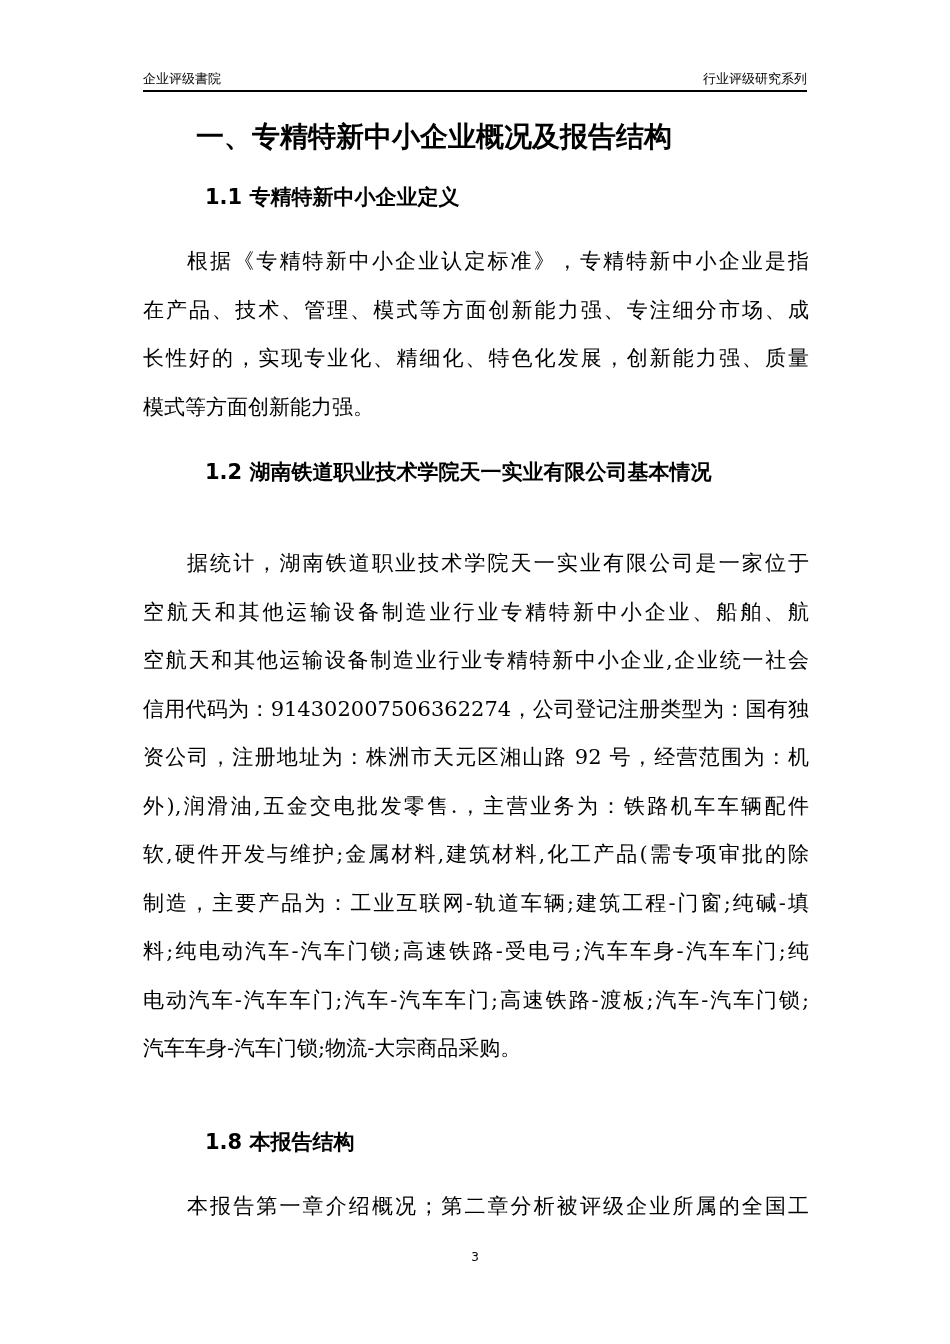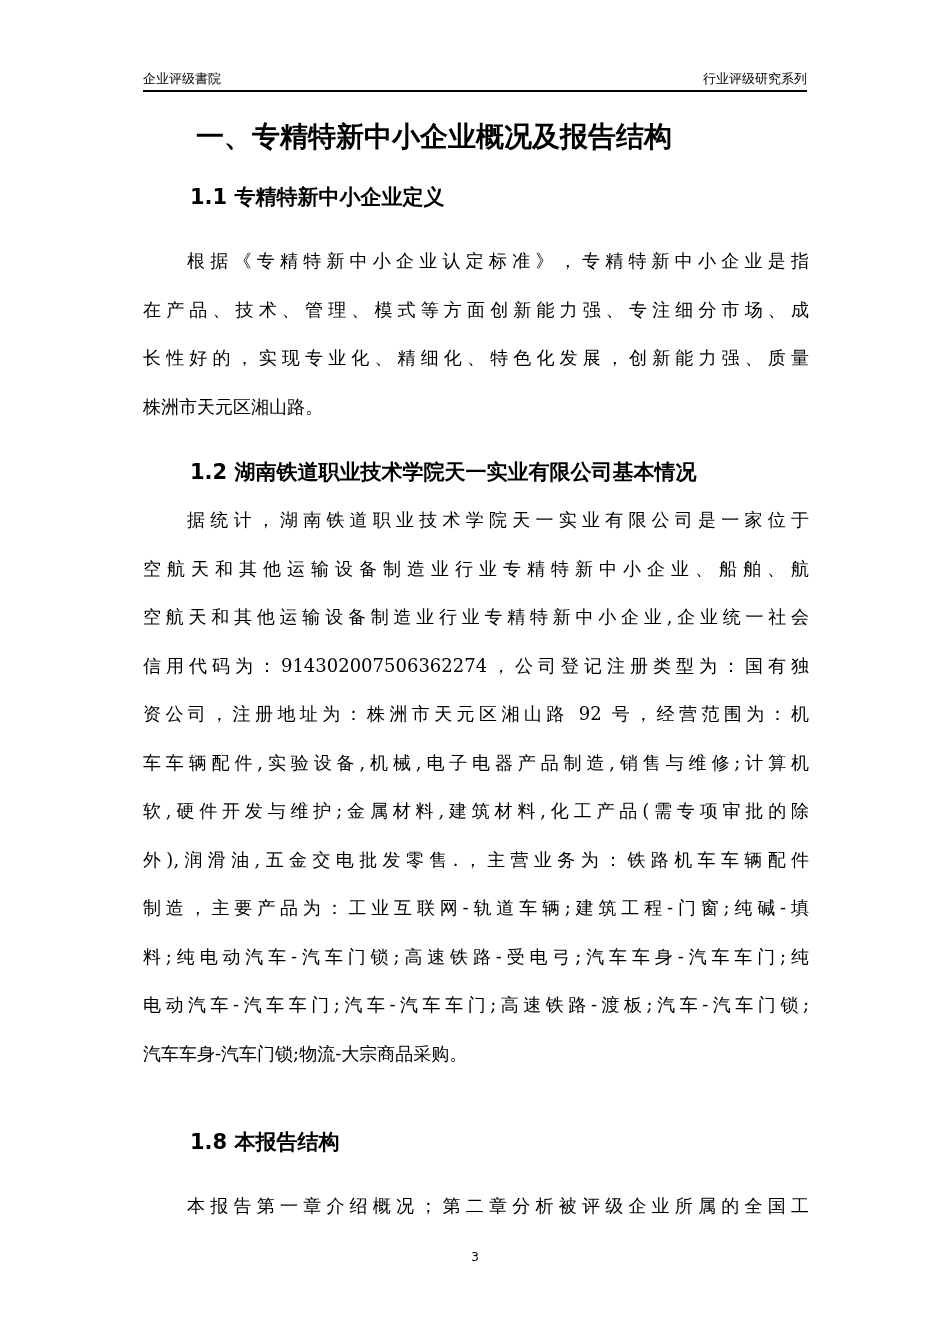--- a/index.html
+++ b/index.html
@@ -5,23 +5,23 @@
     html, body { margin: 0; padding: 0; background: #ffffff; }
     body { width: 950px; height: 1344px; position: relative; overflow: hidden;
            font-family: "DejaVu Serif", "Liberation Serif", serif; color: #000; }
     .header { position: absolute; left: 143px; right: 143px; top: 66px; height: 24px;
               border-bottom: 2px solid #000; font-family: "DejaVu Sans", "Liberation Sans", sans-serif;
               font-size: 13px; }
     .header .left { position: absolute; left: 0; top: 4px; }
     .header .right { position: absolute; right: 0; top: 4px; }
     .h1 { position: absolute; left: 196px; top: 118px; font-size: 28px; font-weight: bold;
           font-family: "DejaVu Sans", sans-serif; letter-spacing: 0px; white-space: nowrap; }
-    .h2 { position: absolute; left: 190px; font-size: 21px; font-weight: bold;
+    .h2 { position: absolute; left: 205px; font-size: 21px; font-weight: bold;
           font-family: "DejaVu Sans", sans-serif; white-space: nowrap; }
-    .para { position: absolute; left: 143px; width: 666px; font-size: 18px; }
+    .para { position: absolute; left: 143px; width: 666px; font-size: 21px; }
     .line { height: 48.5px; line-height: 48.5px; white-space: nowrap; text-align: justify;
             text-align-last: justify; overflow: hidden; }
     .line.first { padding-left: 44px; }
     .line.last { text-align-last: left; }
     .page-num { position: absolute; left: 0; right: 0; top: 1250px; text-align: center;
                 font-family: "DejaVu Sans", sans-serif; font-size: 12px; }
   </style>
 </head>
 <body>
 
@@ -30,33 +30,32 @@
   <span class="right">行业评级研究系列</span>
 </div>
 
 <div class="h1">一、专精特新中小企业概况及报告结构</div>
 
 <div class="h2" style="top:183px;">1.1 专精特新中小企业定义</div>
 <div class="para" style="top:237px;">
   <div class="line first">根据《专精特新中小企业认定标准》，专精特新中小企业是指</div>
   <div class="line">在产品、技术、管理、模式等方面创新能力强、专注细分市场、成</div>
   <div class="line">长性好的，实现专业化、精细化、特色化发展，创新能力强、质量</div>
-  <div class="line last">株洲市天元区湘山路。</div>
+  <div class="line last">模式等方面创新能力强。</div>
 </div>
 
 <div class="h2" style="top:458px;">1.2 湖南铁道职业技术学院天一实业有限公司基本情况</div>
-<div class="para" style="top:496px;">
+<div class="para" style="top:539px;">
   <div class="line first">据统计，湖南铁道职业技术学院天一实业有限公司是一家位于</div>
   <div class="line">空航天和其他运输设备制造业行业专精特新中小企业、船舶、航</div>
   <div class="line">空航天和其他运输设备制造业行业专精特新中小企业,企业统一社会</div>
   <div class="line">信用代码为：914302007506362274，公司登记注册类型为：国有独</div>
   <div class="line">资公司，注册地址为：株洲市天元区湘山路 92 号，经营范围为：机</div>
-  <div class="line">车车辆配件,实验设备,机械,电子电器产品制造,销售与维修;计算机</div>
+  <div class="line">外),润滑油,五金交电批发零售.，主营业务为：铁路机车车辆配件</div>
   <div class="line">软,硬件开发与维护;金属材料,建筑材料,化工产品(需专项审批的除</div>
-  <div class="line">外),润滑油,五金交电批发零售.，主营业务为：铁路机车车辆配件</div>
   <div class="line">制造，主要产品为：工业互联网-轨道车辆;建筑工程-门窗;纯碱-填</div>
   <div class="line">料;纯电动汽车-汽车门锁;高速铁路-受电弓;汽车车身-汽车车门;纯</div>
   <div class="line">电动汽车-汽车车门;汽车-汽车车门;高速铁路-渡板;汽车-汽车门锁;</div>
   <div class="line last">汽车车身-汽车门锁;物流-大宗商品采购。</div>
 </div>
 
 <div class="h2" style="top:1128px;">1.8 本报告结构</div>
 <div class="para" style="top:1182px;">
   <div class="line first">本报告第一章介绍概况；第二章分析被评级企业所属的全国工</div>
 </div>

